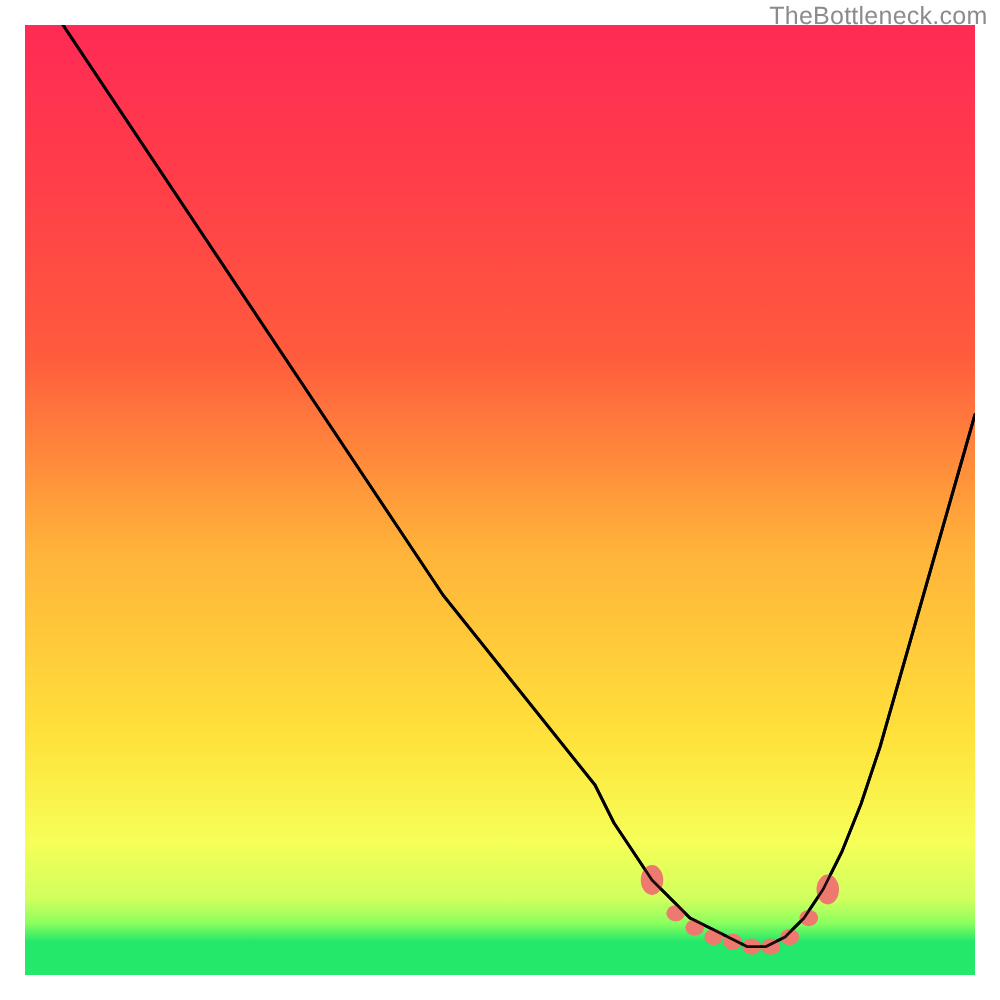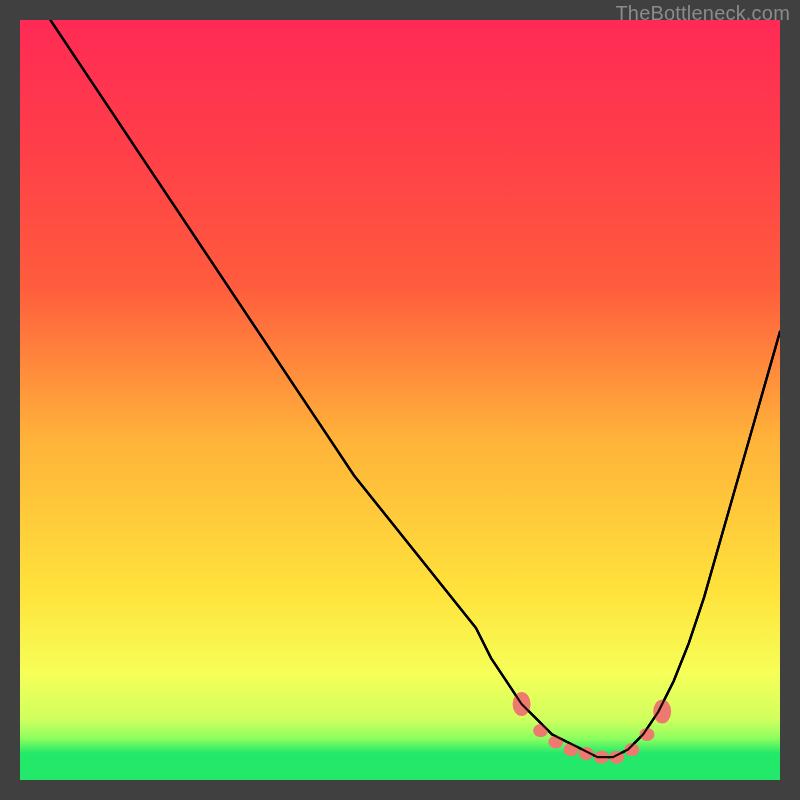--- a/index.html
+++ b/index.html
@@ -7,21 +7,21 @@
     padding: 0;
     width: 800px;
     height: 800px;
     background: #000;
     font-family: Arial, Helvetica, sans-serif;
   }
   .frame {
     position: relative;
     width: 800px;
     height: 800px;
-    background: #404040;
+    background: #ffffff;
   }
   .plot {
     position: absolute;
     left: 20px;
     top: 20px;
     width: 760px;
     height: 760px;
   }
   .watermark {
     position: absolute;

